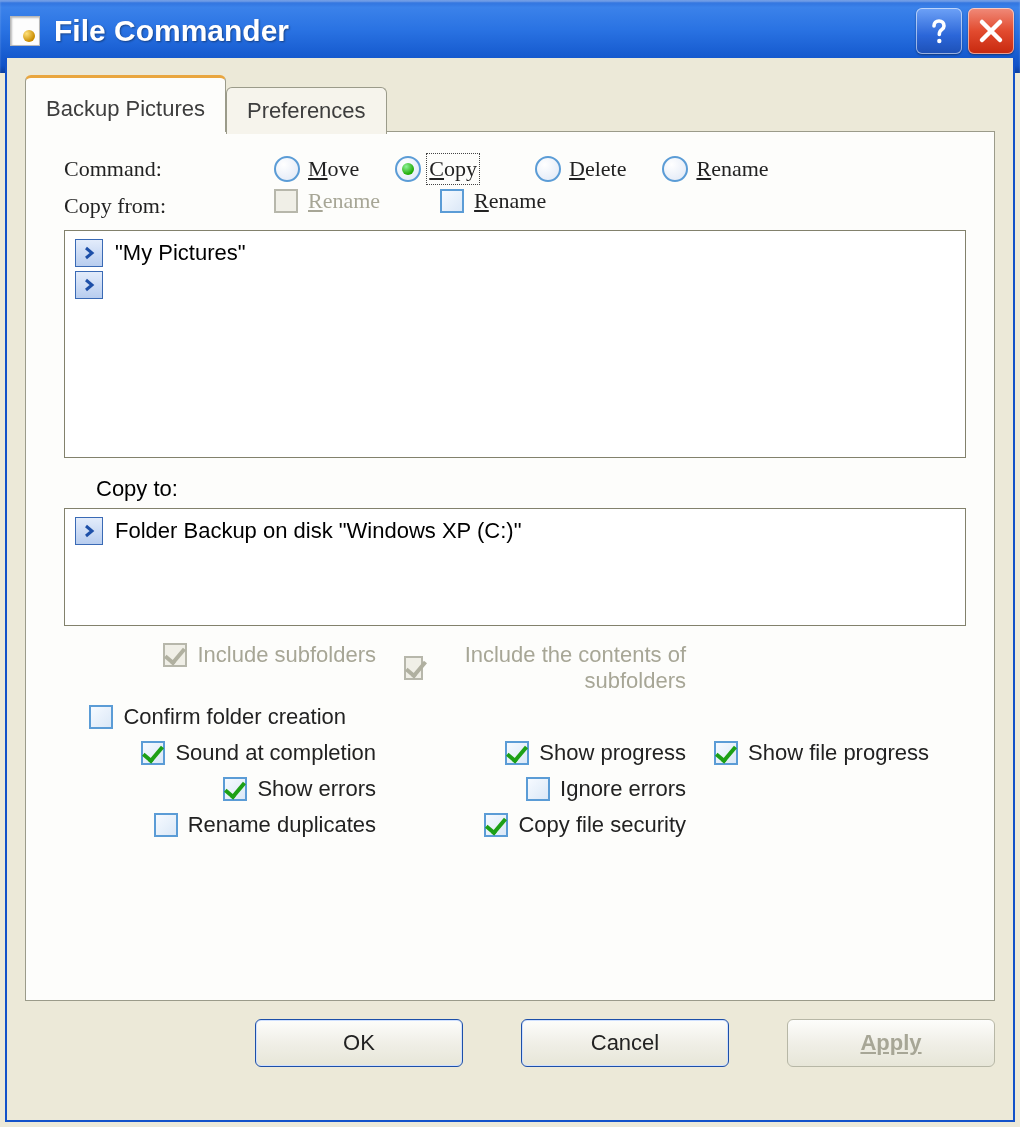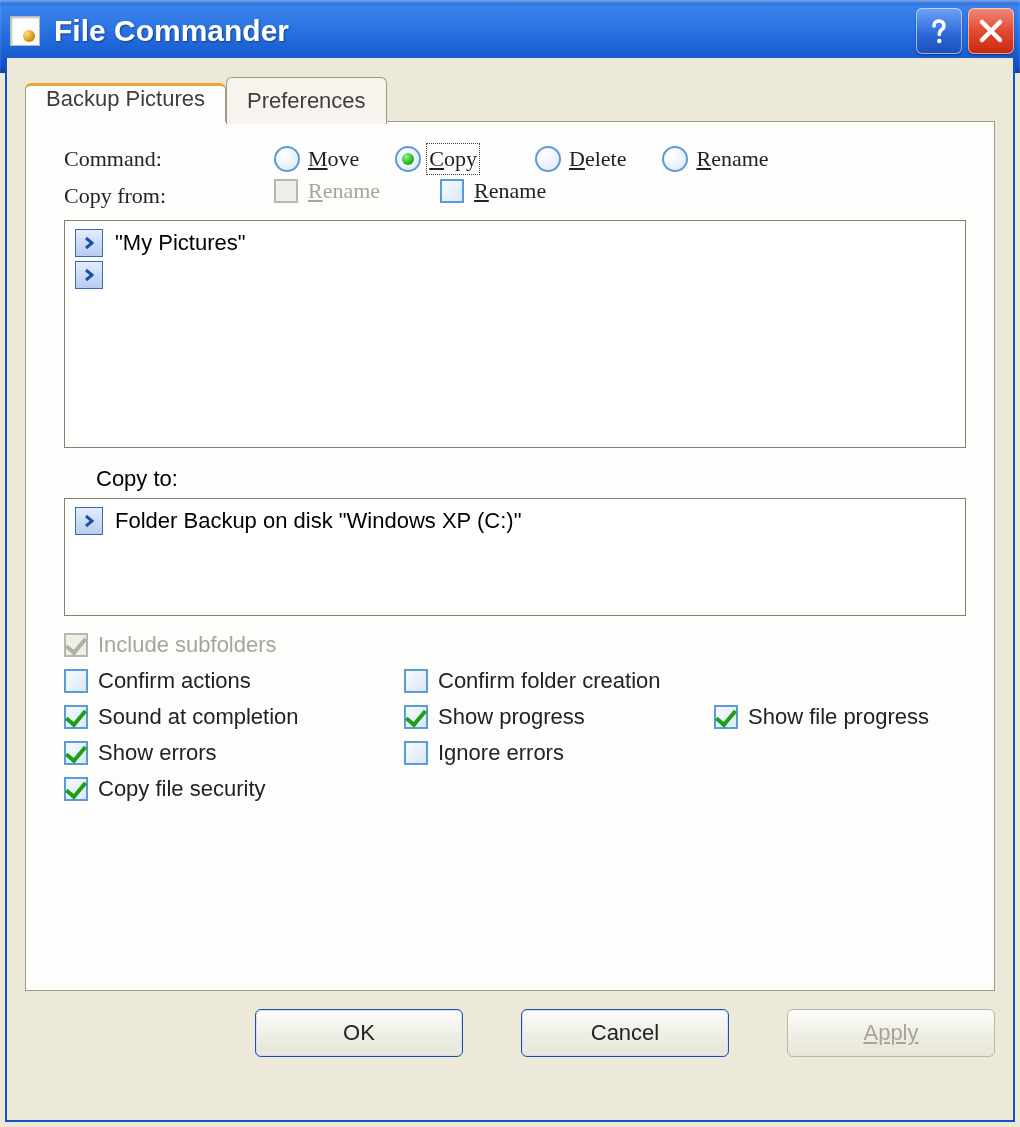--- a/index.html
+++ b/index.html
@@ -88,21 +88,21 @@
     border-top-right-radius:6px;
     background:#f6f4ec;
     color:#3d3d3d;
     position:relative;
     top:1px;
     font-size:22px;
   }
   .tab.active {
     background:#fdfdfb;
     border-top:3px solid #e9a63f;
-    padding-top:0;
+    padding-top:18px;
     z-index:2;
   }
   .tab.inactive { top:3px; }
 
   .tabpage {
     border:1px solid #9b9b8a;
     background:#fdfdfb;
     padding: 24px 28px 20px 38px;
     min-height: 870px;
     box-sizing:border-box;
@@ -166,21 +166,21 @@
   .picker-btn{
     width:26px; height:26px;
     border:1px solid #3a6ab5;
     background: linear-gradient(to bottom,#e3ecfb,#b8cdef);
     display:flex; align-items:center; justify-content:center;
     font-size:0; 
   }
   .picker-btn svg { display:block; }
 
   .chkgrid { margin-top:16px; }
-  .chkgrid .crow { display:flex; }
+  .chkgrid .crow { display:flex;text-align:right; }
   .chkgrid .col1 { width: 340px; }
   .chkgrid .col2 { width: 310px; }
   .chkgrid .col3 { width: auto; }
 
   
   .btnrow {
     display:flex;
     justify-content:flex-end;
     gap:22px;
     margin-top:18px;
@@ -194,20 +194,21 @@
     background: linear-gradient(to bottom,#fdfdfb 0%,#f0efe7 50%,#e7e6d8 100%);
     color:#222;
     box-shadow: inset 0 0 0 1px #cfe0ff;
     font-size:22px;
     margin-left:36px;
   }
   .btn.disabled {
     color:#a7a696;
     border-color:#b7b7a6;
     box-shadow:none;
+    font-weight:bold;
   }
 </style>
 </head>
 <body>
 
 <div class="titlebar">
   <div class="app-icon"></div>
   <div class="title">File Commander</div>
   <div class="tb-btn tb-help">
     <svg width="28" height="28" viewBox="0 0 28 28">
@@ -301,74 +302,80 @@
 
     <div class="chkgrid">
 
       <div class="crow">
         <span class="col1">
           <label class="chk disabled checked">
             <span class="box"></span>
             <span class="cap">Include subfolders</span>
           </label>
         </span>
+        <span class="col2">
+          <label class="chk disabled checked">
+            <span class="box"></span>
+            <span class="cap">Include the contents of subfolders</span>
+          </label>
+        </span>
+      </div>
+
+      <div class="crow">
+        <span class="col2">
+          <label class="chk">
+            <span class="box"></span>
+            <span class="cap">Confirm folder creation</span>
+          </label>
+        </span>
+      </div>
+
+      <div class="crow">
+        <span class="col1">
+          <label class="chk checked">
+            <span class="box"></span>
+            <span class="cap">Sound at completion</span>
+          </label>
+        </span>
+        <span class="col2">
+          <label class="chk checked">
+            <span class="box"></span>
+            <span class="cap">Show progress</span>
+          </label>
+        </span>
+        <span class="col3">
+          <label class="chk checked">
+            <span class="box"></span>
+            <span class="cap">Show file progress</span>
+          </label>
+        </span>
+      </div>
+
+      <div class="crow">
+        <span class="col1">
+          <label class="chk checked">
+            <span class="box"></span>
+            <span class="cap">Show errors</span>
+          </label>
+        </span>
+        <span class="col2">
+          <label class="chk">
+            <span class="box"></span>
+            <span class="cap">Ignore errors</span>
+          </label>
+        </span>
       </div>
 
       <div class="crow">
         <span class="col1">
           <label class="chk">
             <span class="box"></span>
-            <span class="cap">Confirm actions</span>
-          </label>
-        </span>
-        <span class="col2">
-          <label class="chk">
-            <span class="box"></span>
-            <span class="cap">Confirm folder creation</span>
-          </label>
-        </span>
-      </div>
-
-      <div class="crow">
-        <span class="col1">
-          <label class="chk checked">
-            <span class="box"></span>
-            <span class="cap">Sound at completion</span>
-          </label>
-        </span>
-        <span class="col2">
-          <label class="chk checked">
-            <span class="box"></span>
-            <span class="cap">Show progress</span>
-          </label>
-        </span>
-        <span class="col3">
-          <label class="chk checked">
-            <span class="box"></span>
-            <span class="cap">Show file progress</span>
-          </label>
-        </span>
-      </div>
-
-      <div class="crow">
-        <span class="col1">
-          <label class="chk checked">
-            <span class="box"></span>
-            <span class="cap">Show errors</span>
-          </label>
-        </span>
-        <span class="col2">
-          <label class="chk">
-            <span class="box"></span>
-            <span class="cap">Ignore errors</span>
-          </label>
-        </span>
-      </div>
-
-      <div class="crow">
+            <span class="cap">Rename duplicates</span>
+          </label>
+        </span>
         <span class="col2">
           <label class="chk checked">
             <span class="box"></span>
             <span class="cap">Copy file security</span>
           </label>
         </span>
       </div>
 
     </div>
 

